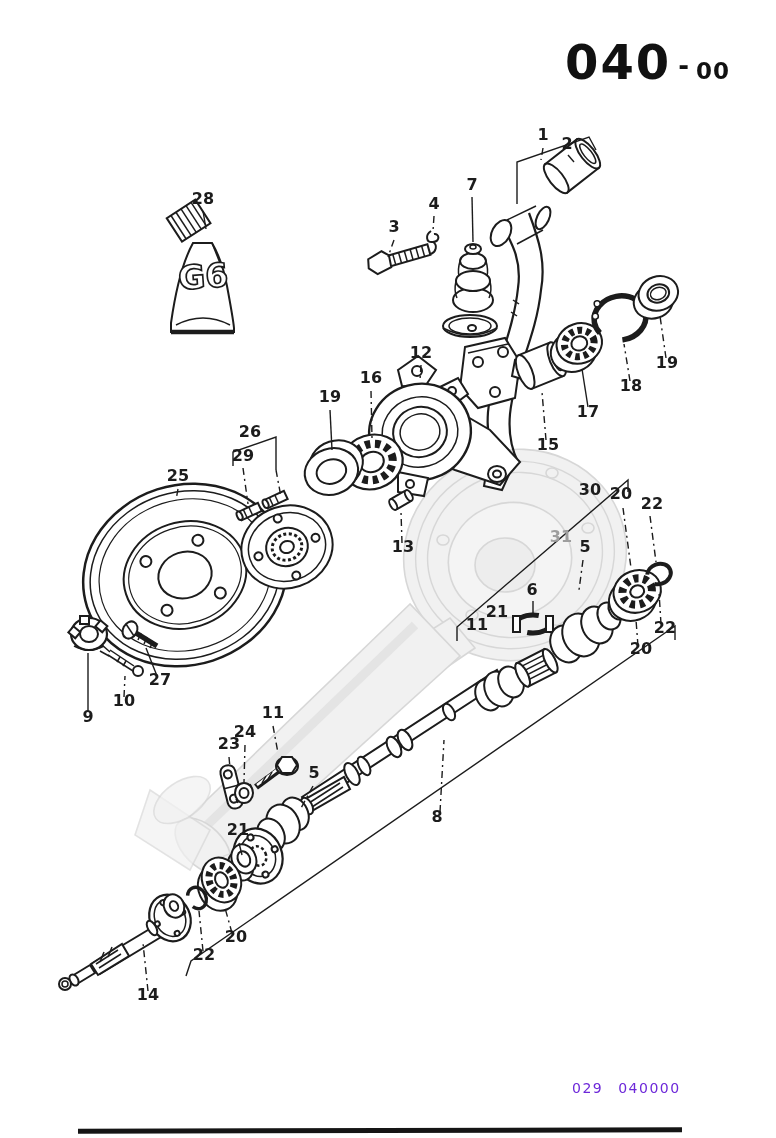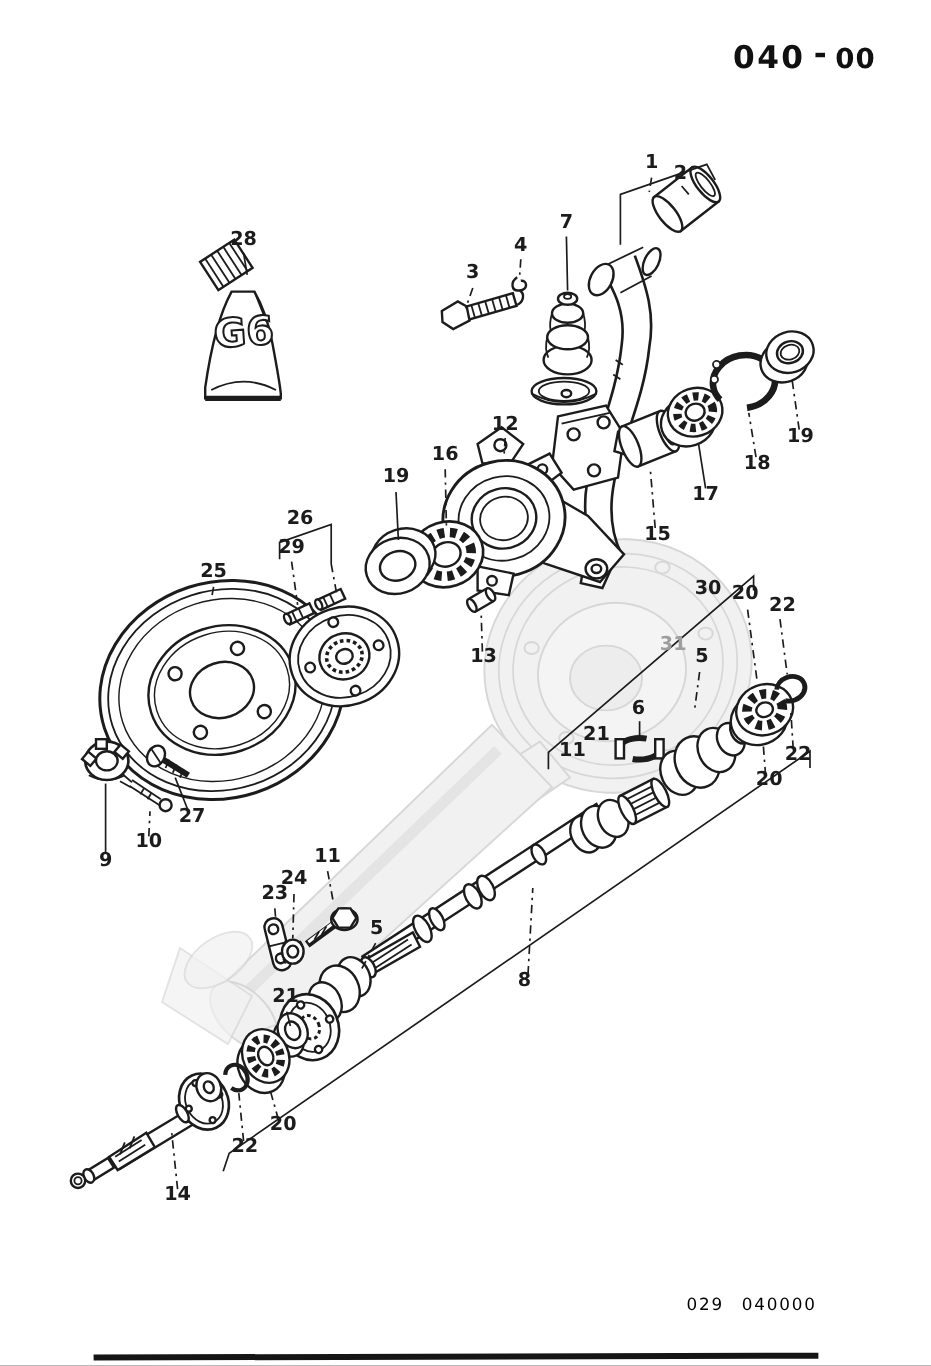--- a/index.html
+++ b/index.html
@@ -1,23 +1,23 @@
 <!DOCTYPE html>
 <html><head>
 <meta charset="utf-8">
 <style>
   html,body{margin:0;padding:0;background:#888;}
   .page{position:relative;width:776px;height:1138px;background:#fff;overflow:hidden;
         font-family:"DejaVu Sans",sans-serif;margin:0 auto;
         --ink:#1c1c1c;--faded:#9e9e9e;--ghostf:#e8e8e8;--ghosts:#bdbdbd;}
   .header{position:absolute;top:34px;right:46px;display:flex;align-items:baseline;gap:7px;color:#111}
-  .header .big{font-size:26px;font-weight:800;letter-spacing:2px}
+  .header .big{font-size:48px;font-weight:800;letter-spacing:2px}
   .header .dash{font-size:26px;font-weight:700;transform:translateY(-4px)}
   .header .small{font-size:23px;font-weight:800;letter-spacing:1px}
-  .footer{position:absolute;left:572px;top:1080px;font-size:14px;color:#000000;
+  .footer{position:absolute;left:572px;top:1080px;font-size:14px;color:#6d28d9;
           word-spacing:9px;letter-spacing:1.5px}
   .bottom-bar{position:absolute;left:78px;top:1128px;width:604px;height:5px;background:#151515;
           transform:rotate(-0.15deg)}
   svg{position:absolute;left:0;top:0}
   svg .o{fill:#fff;stroke:var(--ink);stroke-width:2}
   svg .t{fill:none;stroke:var(--ink);stroke-width:1.5}
   svg .g{fill:var(--ghostf);stroke:var(--ghosts);stroke-width:1.6}
   svg .gl{fill:none;stroke:var(--ghosts);stroke-width:1.4}
   .ghost{opacity:.6}
   .callout-label{font-family:"DejaVu Sans",sans-serif;font-size:16px;font-weight:600;

